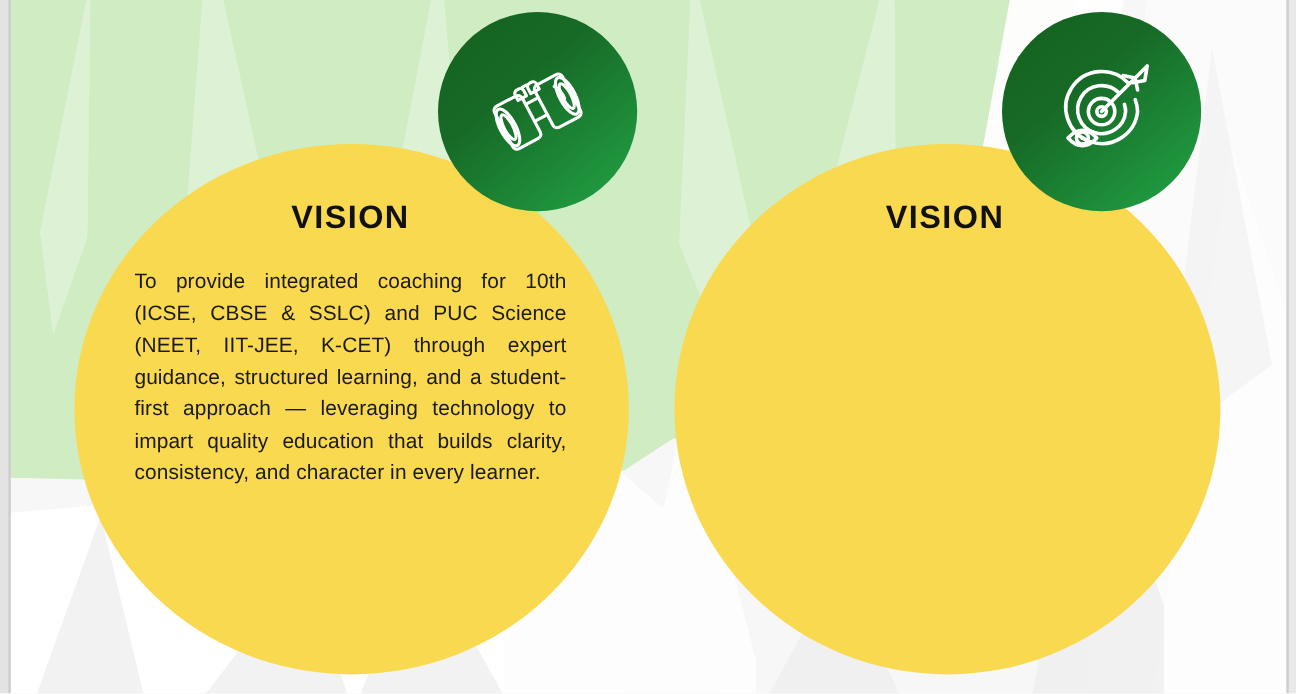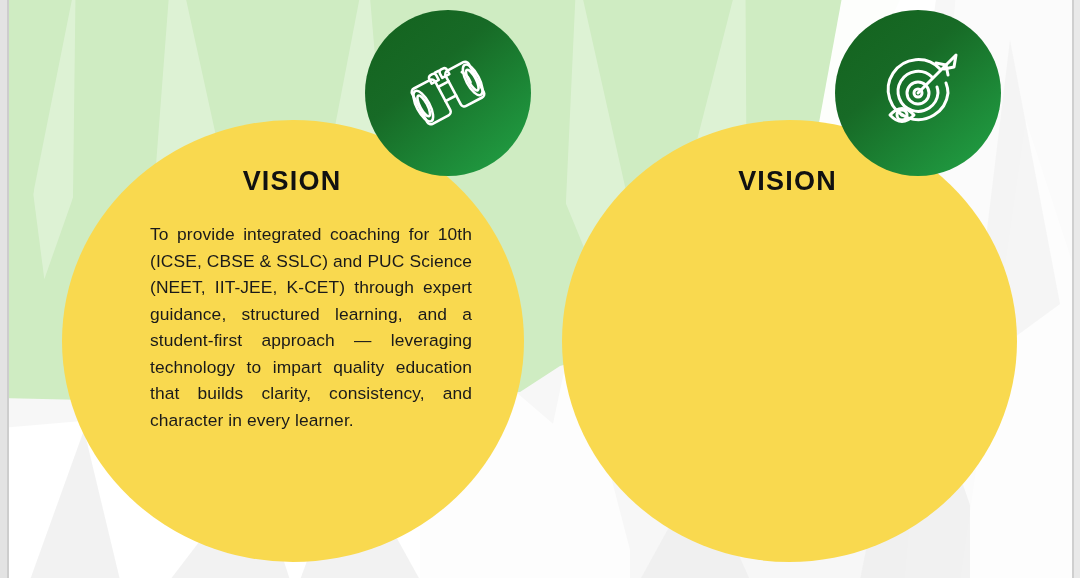--- a/index.html
+++ b/index.html
@@ -105,21 +105,20 @@
   }
 
   .card-body {
     font-size:17.4px;
     line-height:26.5px;
     color:#1a1a1a;
     text-align:justify;
     text-align-last:left;
     font-family:"Liberation Sans", sans-serif;
     letter-spacing:.1px;
-    margin-left:38px;
   }
   .card.vision  .card-inner { padding:0 52px 0 50px; }
   .card.mission .card-inner { padding:0 42px 0 38px; }
 
   
   .badge {
     position:absolute;
     width:166px; height:166px;
     border-radius:50%;
     background:linear-gradient(140deg,#14621e 0%,#176a26 38%,#1d8a38 72%,#22a446 100%);

